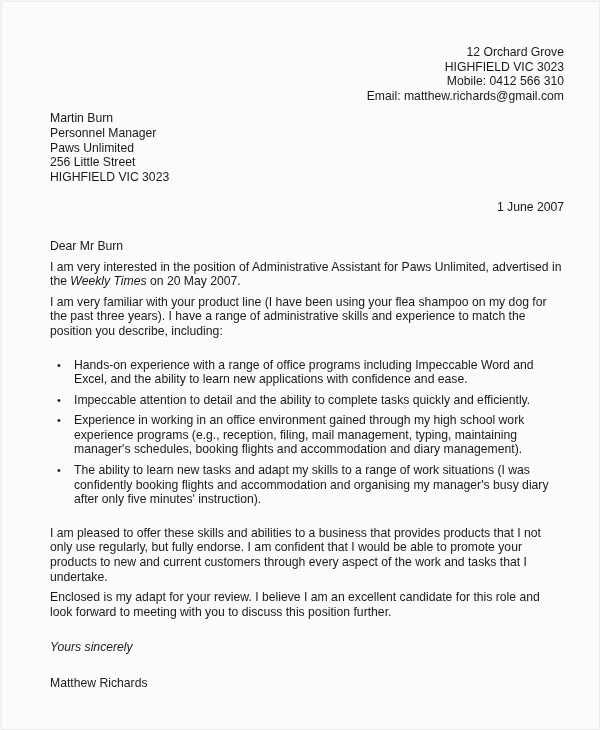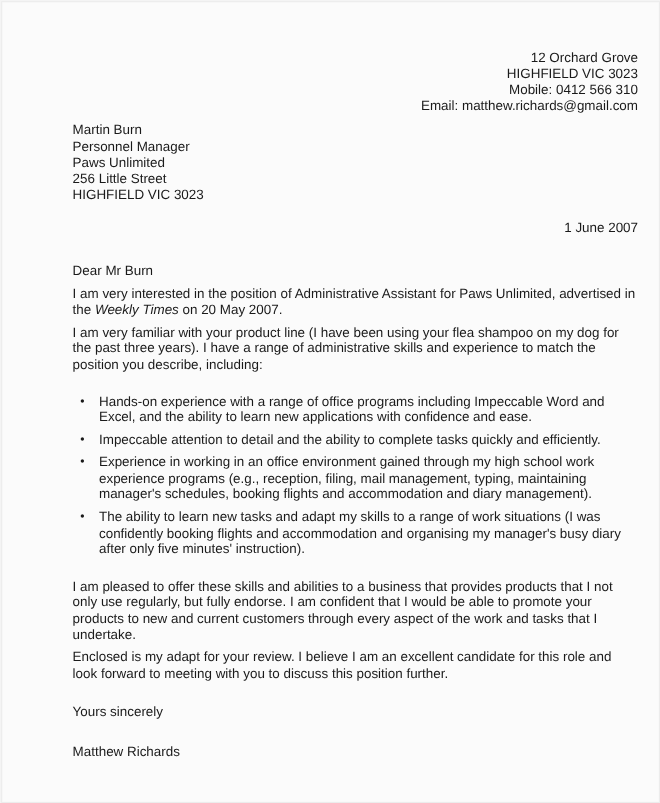--- a/index.html
+++ b/index.html
@@ -8,41 +8,41 @@
       background: #f4f4f4;
       font-family: "Liberation Sans", sans-serif;
       color: #1a1a1a;
     }
     .page {
       position: absolute; left: 1px; top: 1px; width: 597px; height: 727px;
       background: #fbfbfb;
       border: 1px solid #ececec;
     }
     .content {
-      position: absolute; left: 64px; top: 43px; width: 514px;
+      position: absolute; left: 48px; top: 43px; width: 514px;
       font-size: 12.2px; line-height: 14.6px;
     }
     .sender { text-align: right; }
     .sender div, .recipient div { white-space: nowrap; }
     .recipient { margin-top: 8px; }
     .date { text-align: right; margin-top: 16px; }
     .salutation { margin-top: 24px; }
     p { margin: 0; }
     .para { margin-top: 6px; }
     ul.skills {
       list-style: none; margin: 19px 0 0 0; padding: 0;
     }
     ul.skills li {
       position: relative; padding-left: 24px; margin-bottom: 6px;
     }
     ul.skills li .bullet {
       position: absolute; left: 7px; top: 0; font-size: 11px;
     }
     .after-list { margin-top: 19px; }
-    .closing { margin-top: 21px; }
+    .closing { margin-top: 21px; font-style: italic; }
     .signature { margin-top: 21px; }
   </style>
 </head>
 <body>
 
 <div class="page">
   <div class="content">
 
     <div class="sender">
       <div>12 Orchard Grove</div>

